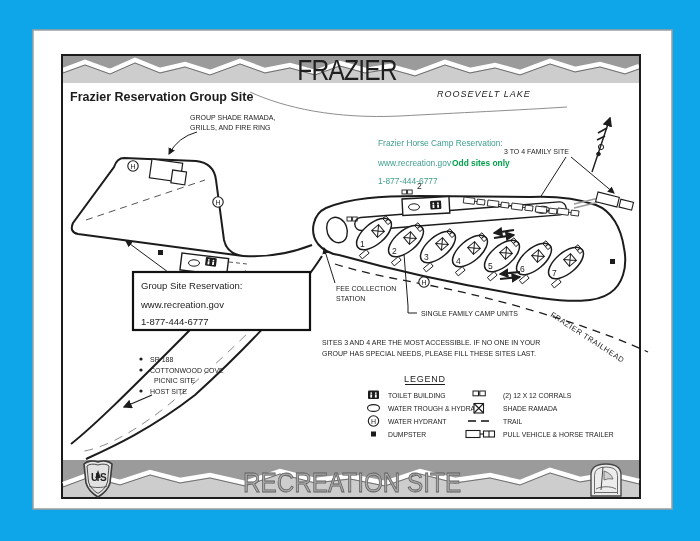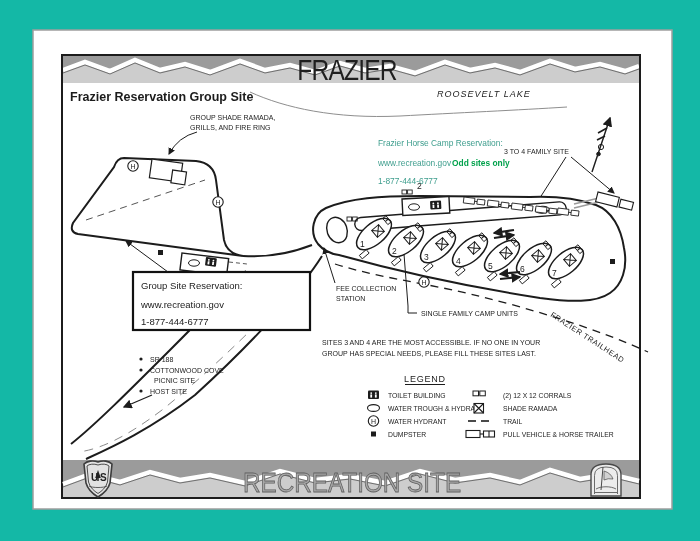--- a/index.html
+++ b/index.html
@@ -1,17 +1,17 @@
 <!DOCTYPE html>
 <html><head>
 <meta charset="utf-8">
 <style>
   html,body{margin:0;padding:0;background:#ffffff;}
   body{width:700px;height:541px;font-family:"Liberation Sans",sans-serif;}
-  #stage{position:relative;width:700px;height:541px;background:#14b8a6;}
+  #stage{position:relative;width:700px;height:541px;background:#0ea5e9;}
   svg text{user-select:none;}
 </style>
 </head>
 <body>
 
 <div id="stage">
 <svg width="700" height="541" viewBox="0 0 700 541">
   <defs>
     <marker id="arr" viewBox="0 0 10 10" refX="8.5" refY="5" markerWidth="7" markerHeight="7" orient="auto">
       <path d="M0,0 L10,5 L0,10 z" fill="#1c1c1c"></path>

